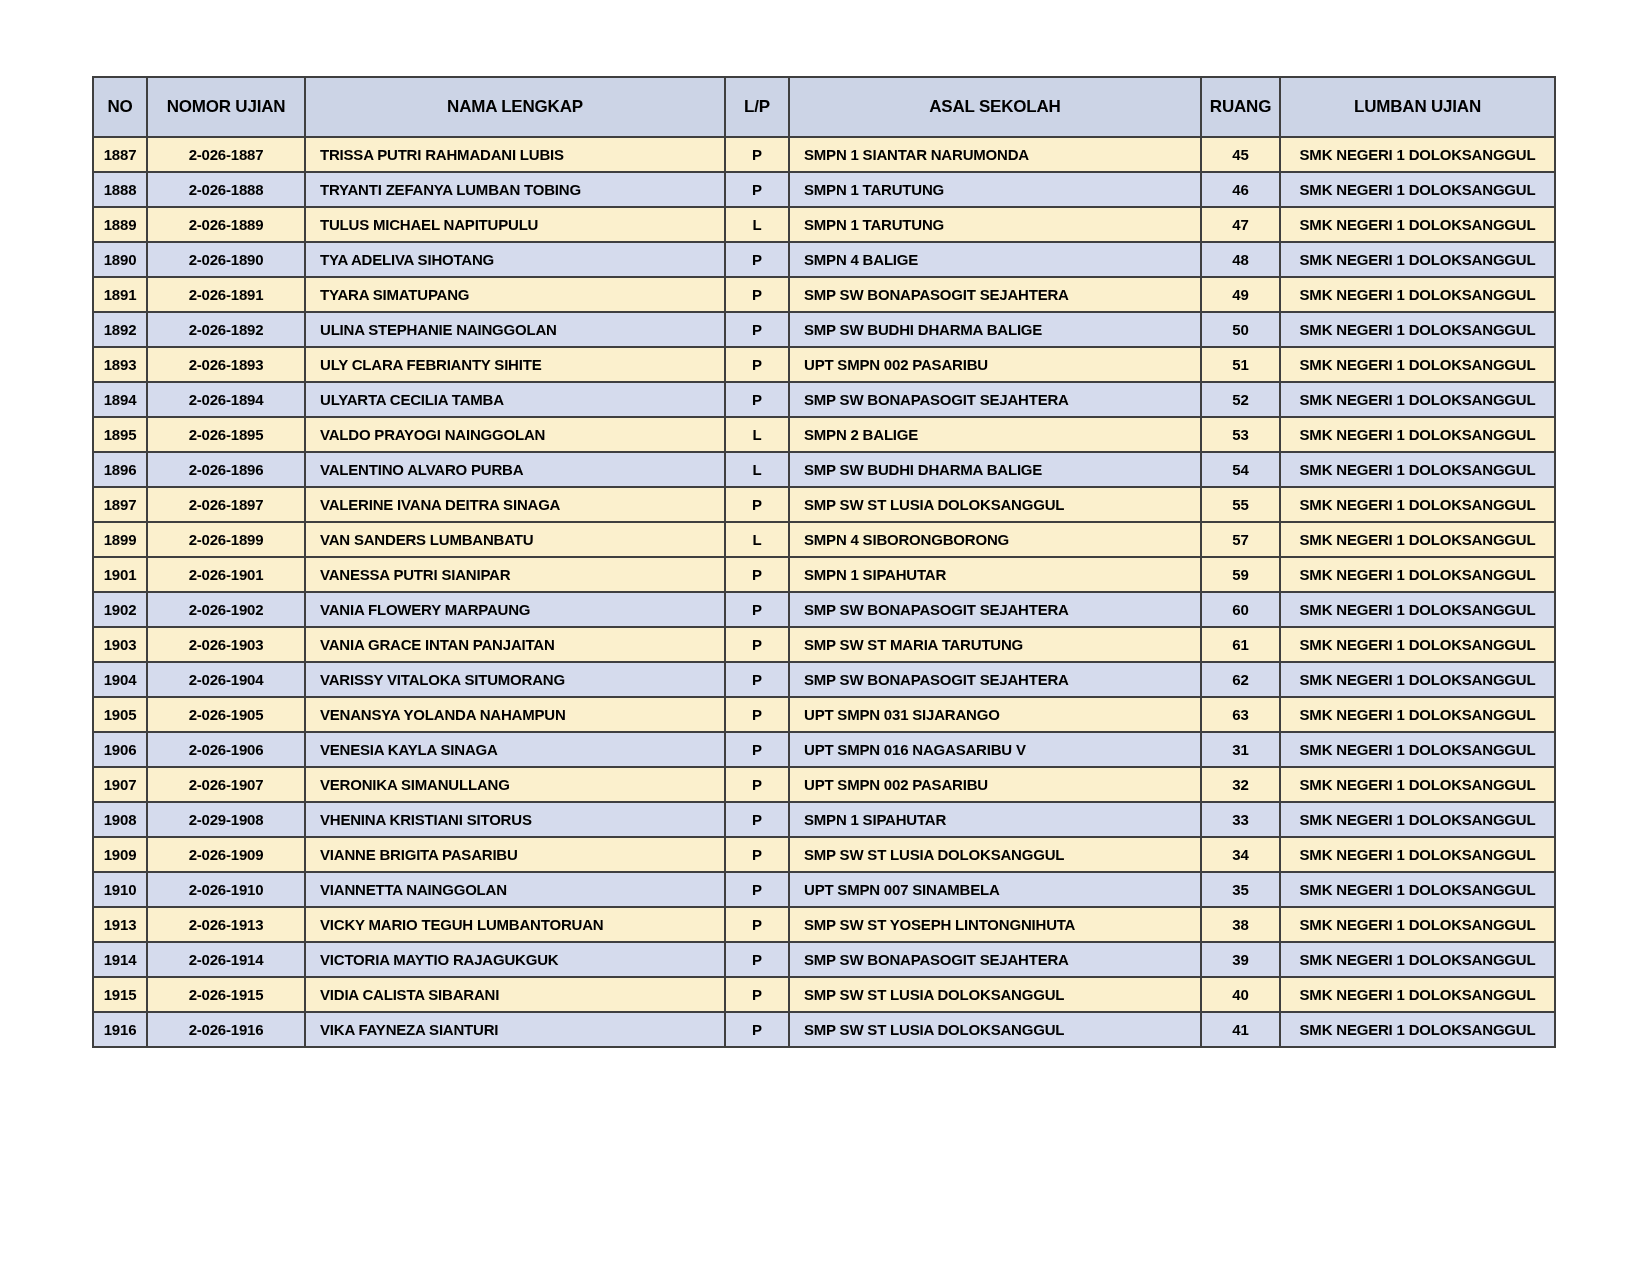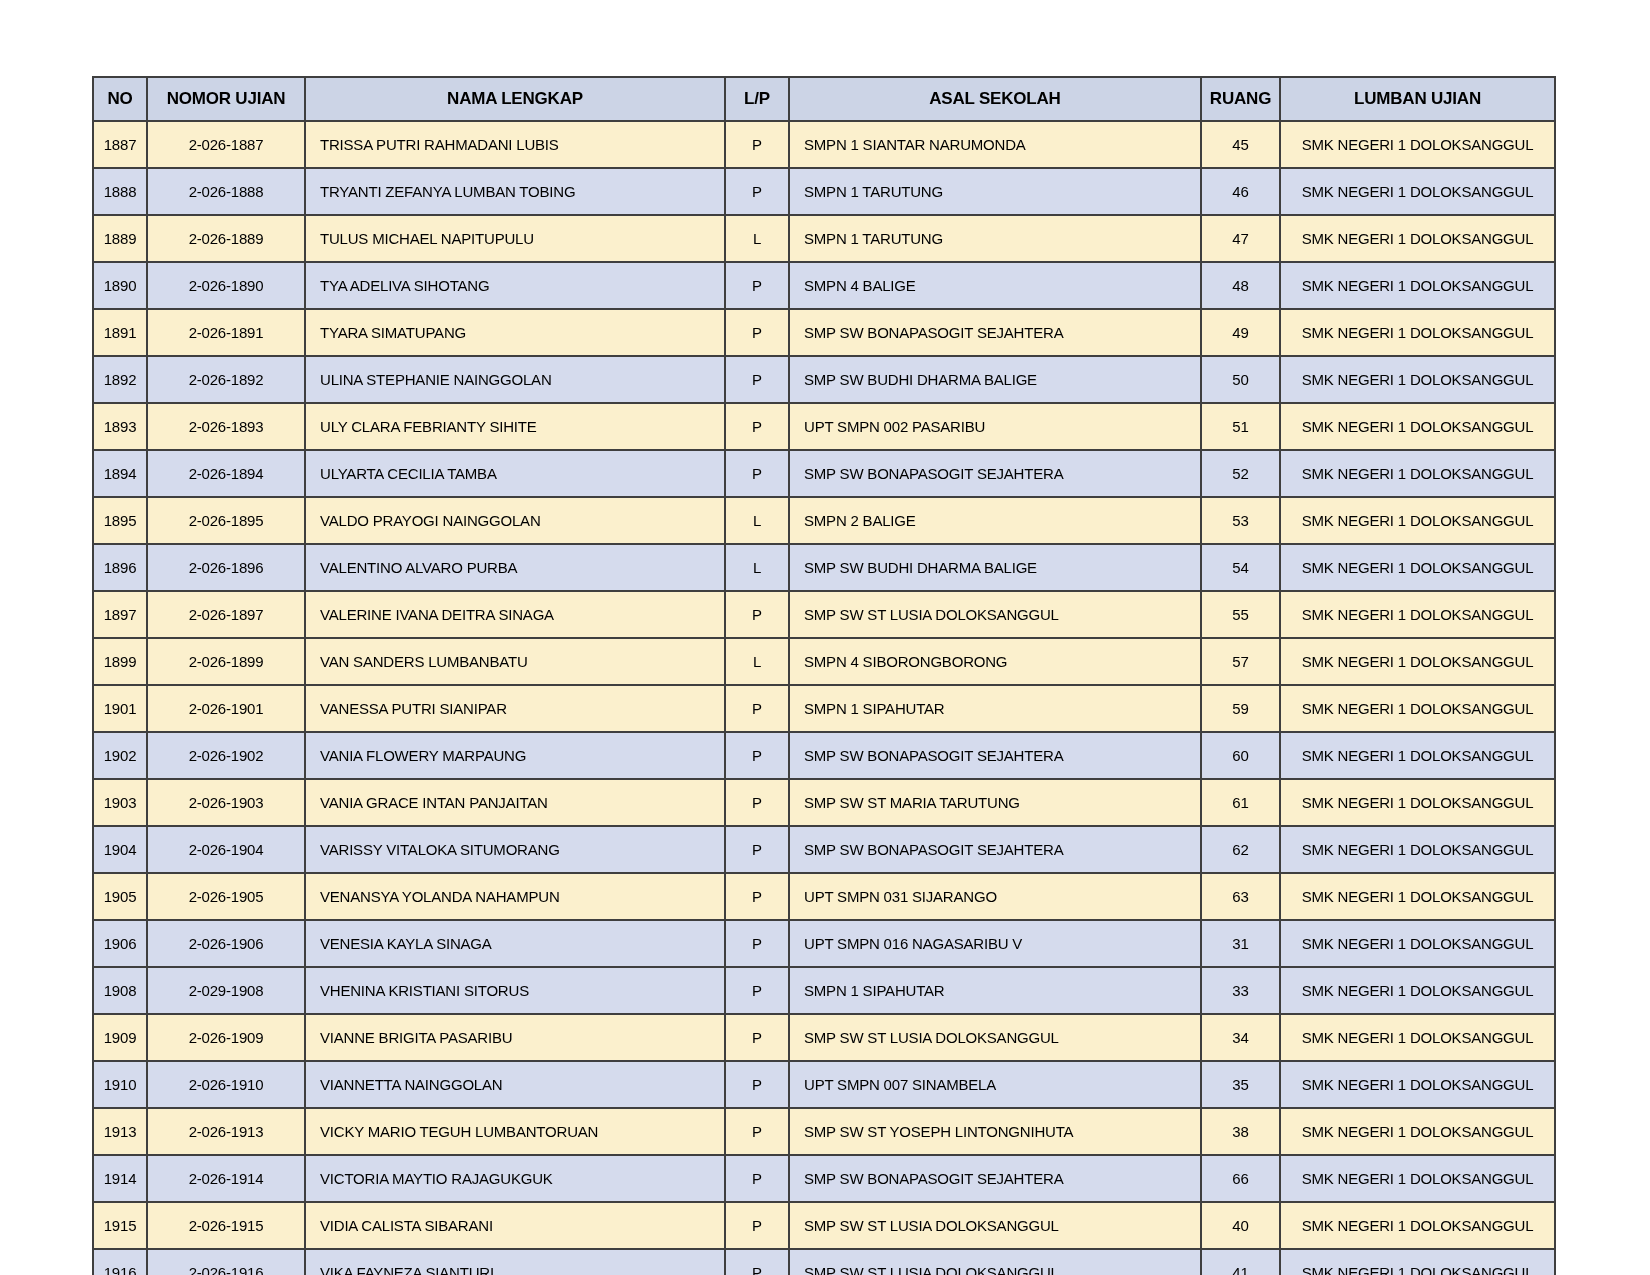--- a/index.html
+++ b/index.html
@@ -30,31 +30,32 @@
   }
   table.roster th,
   table.roster td {
     border: 2px solid var(--border-color, #3f3f3f);
     overflow: hidden;
     white-space: nowrap;
     box-sizing: border-box;
     padding: 0;
   }
   table.roster thead tr {
-    height: 44px;
+    height: 60px;
   }
   table.roster thead th {
     background: var(--header-bg, #ccd4e6);
     font-weight: bold;
     font-size: 17px;
     text-align: center;
     letter-spacing: -0.2px;
   }
   table.roster tbody tr {
-    height: 47px;
+    height: 35px;
+    font-weight: bold;
   }
   table.roster tbody tr.cream td {
     background: var(--row-cream, #fbf0cd);
   }
   table.roster tbody tr.lav td {
     background: var(--row-lavender, #d5dbed);
   }
   table.roster td {
     font-size: 15px;
     letter-spacing: -0.2px;
@@ -248,20 +249,29 @@
           </tr>
           <tr class="lav">
             <td class="col-no">1906</td>
             <td class="col-nomor_ujian">2-026-1906</td>
             <td class="col-nama_lengkap">VENESIA KAYLA SINAGA</td>
             <td class="col-lp">P</td>
             <td class="col-asal_sekolah">UPT SMPN 016 NAGASARIBU V</td>
             <td class="col-ruang">31</td>
             <td class="col-lokasi_ujian">SMK NEGERI 1 DOLOKSANGGUL</td>
           </tr>
+          <tr class="cream">
+            <td class="col-no">1907</td>
+            <td class="col-nomor_ujian">2-026-1907</td>
+            <td class="col-nama_lengkap">VERONIKA SIMANULLANG</td>
+            <td class="col-lp">P</td>
+            <td class="col-asal_sekolah">UPT SMPN 002 PASARIBU</td>
+            <td class="col-ruang">32</td>
+            <td class="col-lokasi_ujian">SMK NEGERI 1 DOLOKSANGGUL</td>
+          </tr>
           <tr class="lav">
             <td class="col-no">1908</td>
             <td class="col-nomor_ujian">2-029-1908</td>
             <td class="col-nama_lengkap">VHENINA KRISTIANI SITORUS</td>
             <td class="col-lp">P</td>
             <td class="col-asal_sekolah">SMPN 1 SIPAHUTAR</td>
             <td class="col-ruang">33</td>
             <td class="col-lokasi_ujian">SMK NEGERI 1 DOLOKSANGGUL</td>
           </tr>
           <tr class="cream">
@@ -290,21 +300,21 @@
             <td class="col-asal_sekolah">SMP SW ST YOSEPH LINTONGNIHUTA</td>
             <td class="col-ruang">38</td>
             <td class="col-lokasi_ujian">SMK NEGERI 1 DOLOKSANGGUL</td>
           </tr>
           <tr class="lav">
             <td class="col-no">1914</td>
             <td class="col-nomor_ujian">2-026-1914</td>
             <td class="col-nama_lengkap">VICTORIA MAYTIO RAJAGUKGUK</td>
             <td class="col-lp">P</td>
             <td class="col-asal_sekolah">SMP SW BONAPASOGIT SEJAHTERA</td>
-            <td class="col-ruang">66</td>
+            <td class="col-ruang">39</td>
             <td class="col-lokasi_ujian">SMK NEGERI 1 DOLOKSANGGUL</td>
           </tr>
           <tr class="cream">
             <td class="col-no">1915</td>
             <td class="col-nomor_ujian">2-026-1915</td>
             <td class="col-nama_lengkap">VIDIA CALISTA SIBARANI</td>
             <td class="col-lp">P</td>
             <td class="col-asal_sekolah">SMP SW ST LUSIA DOLOKSANGGUL</td>
             <td class="col-ruang">40</td>
             <td class="col-lokasi_ujian">SMK NEGERI 1 DOLOKSANGGUL</td>

